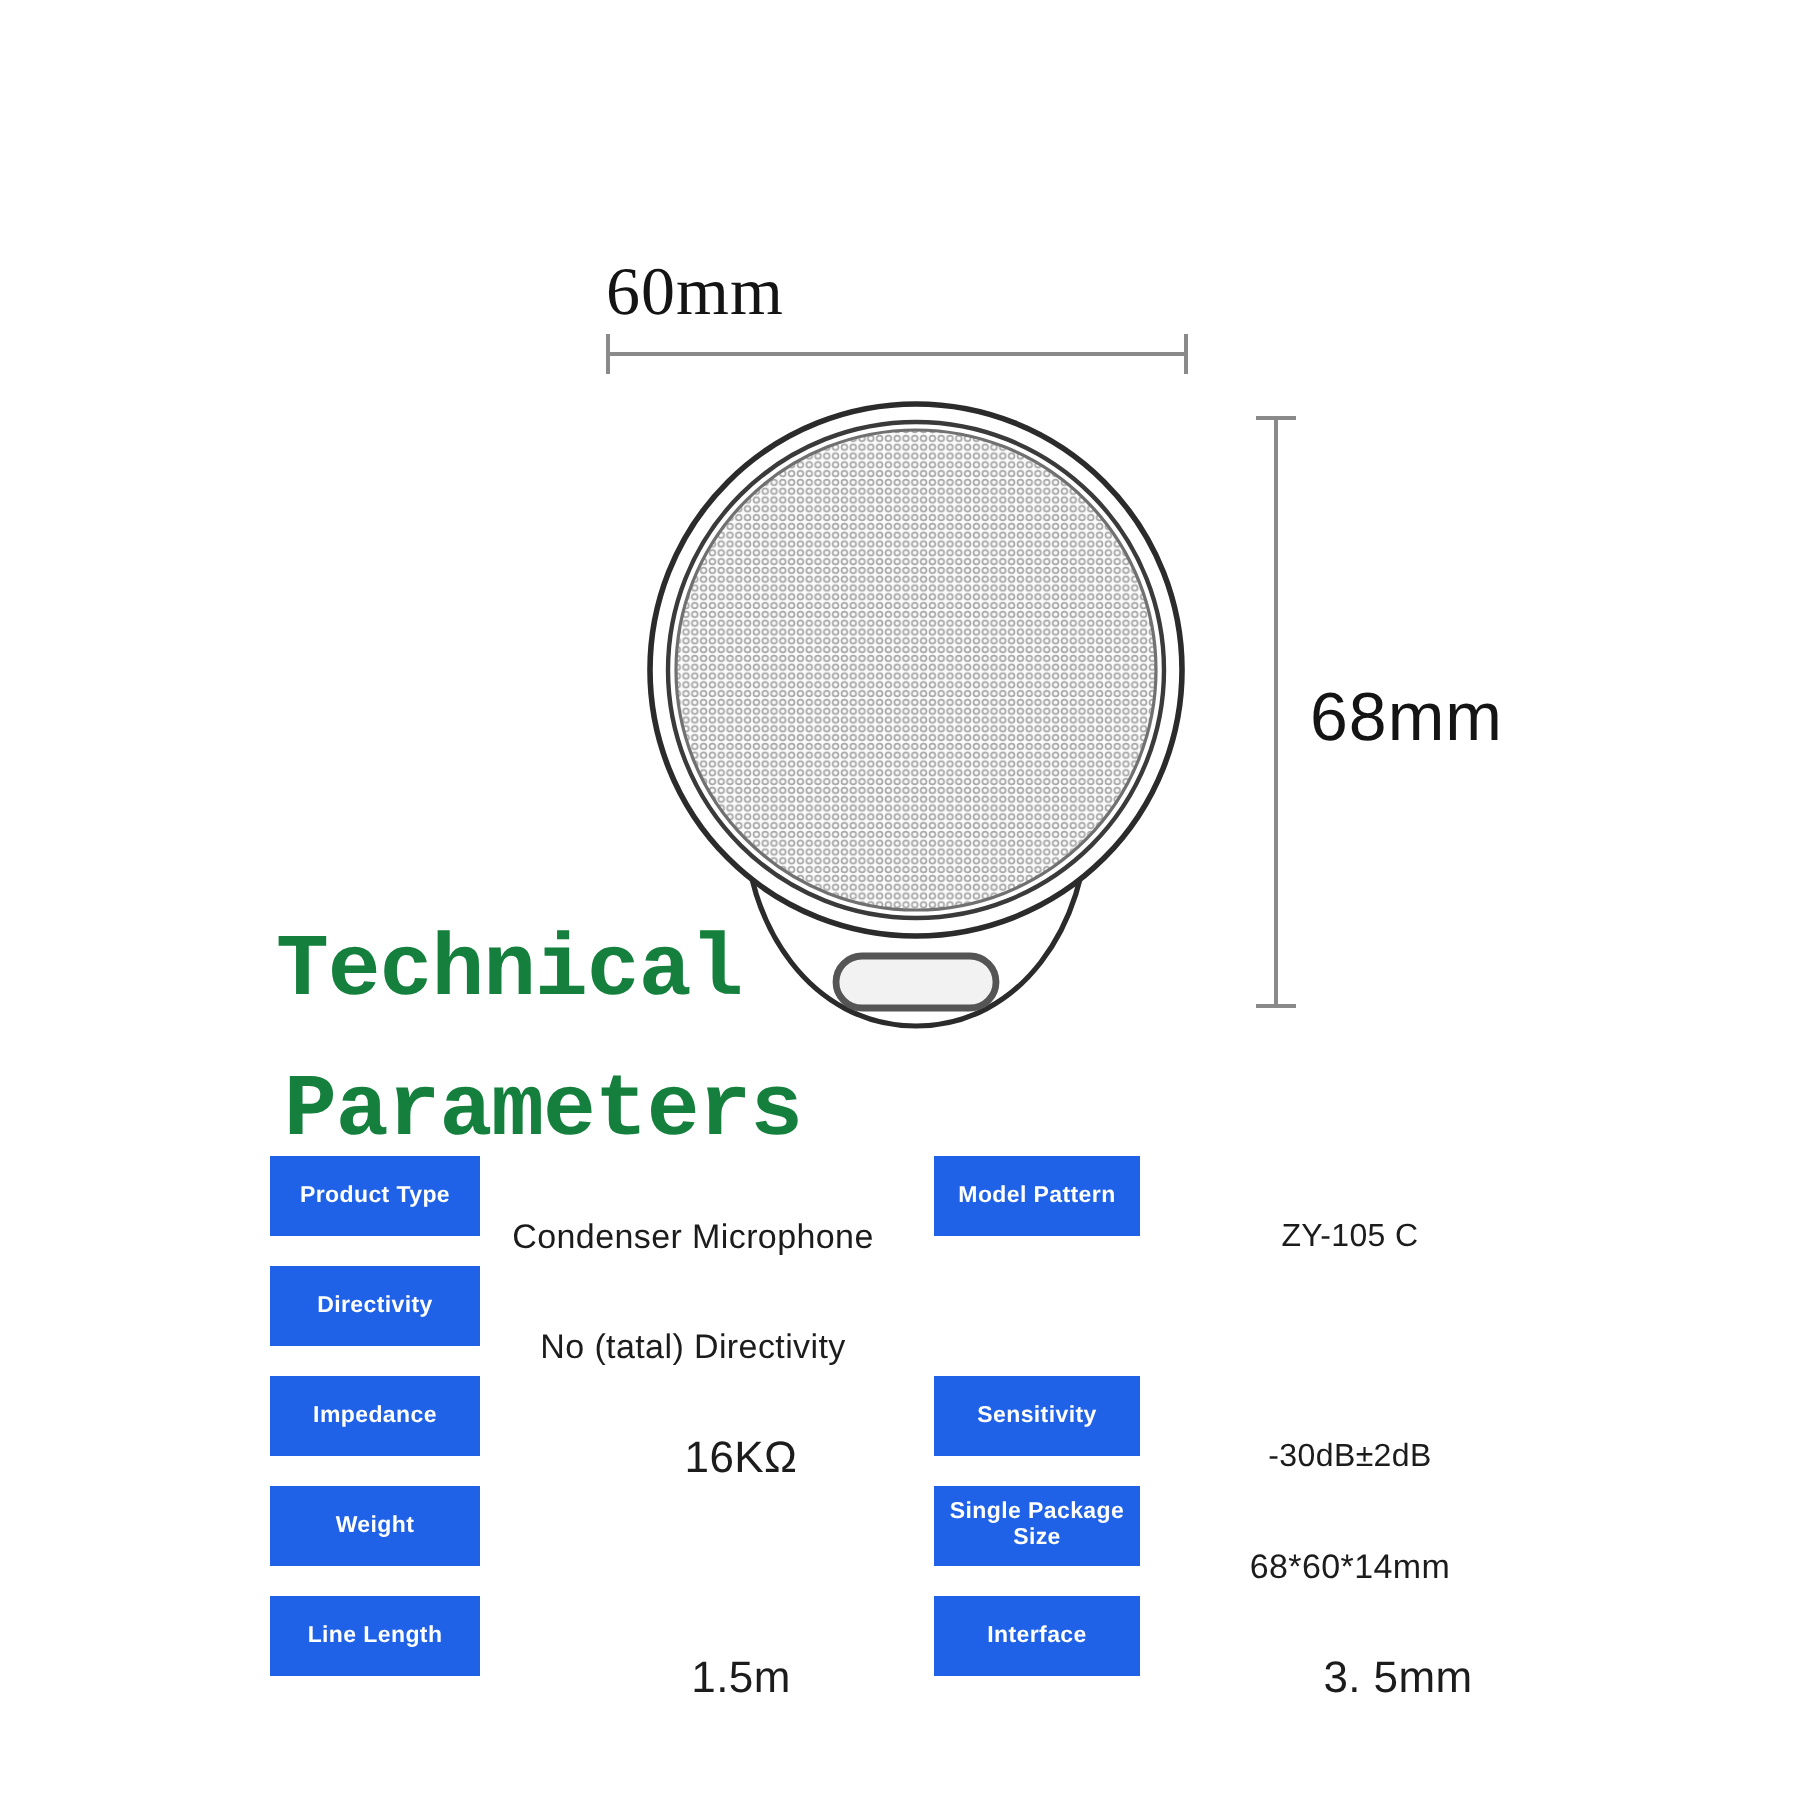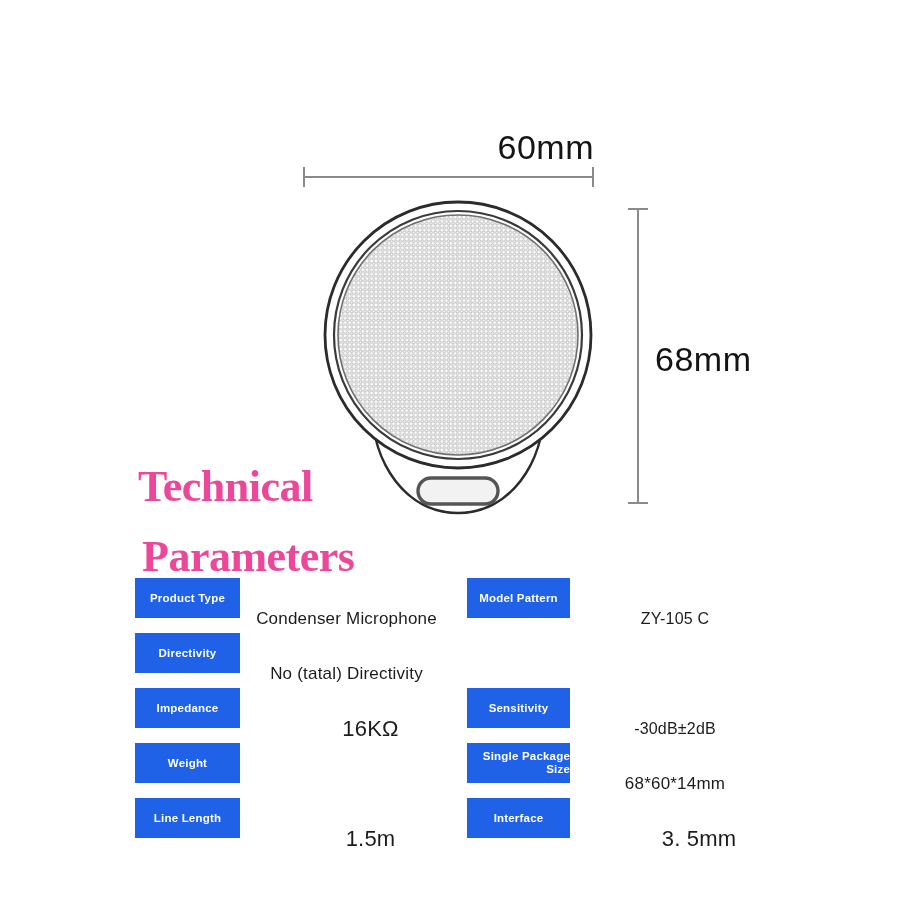--- a/index.html
+++ b/index.html
@@ -32,21 +32,22 @@
     font-size: 34px;
     font-weight: 400;
     color: #141414;
     letter-spacing: 0.5px;
     white-space: nowrap;
   }
   #dim-width-label {
     left: 303px;
     top: 128px;
     width: 291px;
-    text-align: right;
+    text-align: left;
+    font-family: Liberation Serif, serif;
   }
   #dim-height-label {
     left: 655px;
     top: 340px;
   }
 
   
   .dim-line-h {
     position: absolute;
     left: 303px;
@@ -90,25 +91,25 @@
     width: 300px;
     height: 330px;
   }
 
   
   #tech-heading {
     position: absolute;
     left: 138px;
     top: 466px;
     width: 330px;
-    font-family: Liberation Serif, serif;
+    font-family: Liberation Mono, monospace;
     font-size: 44px;
     font-weight: 700;
     line-height: 0.95;
-    color: #ec4899;
+    color: #15803d;
     letter-spacing: -0.5px;
   }
   #tech-heading .line2 {
     display: block;
     margin-left: 4px;
     margin-top: 28px;
   }
 
   
   #spec-table {
@@ -138,21 +139,21 @@
     font-weight: 700;
     display: flex;
     align-items: center;
     justify-content: center;
     text-align: center;
     letter-spacing: 0.2px;
     line-height: 1.1;
     flex: 0 0 auto;
   }
   #spec-column-left  .spec-key { width: 105px; }
-  #spec-column-right .spec-key { width: 103px; text-align: right; }
+  #spec-column-right .spec-key { width: 103px; }
 
   .spec-val {
     background: #c8d8f2;
     color: #1c1c1c;
     display: flex;
     align-items: center;
     justify-content: center;
     text-align: center;
     flex: 1 1 auto;
     font-size: 17px;

